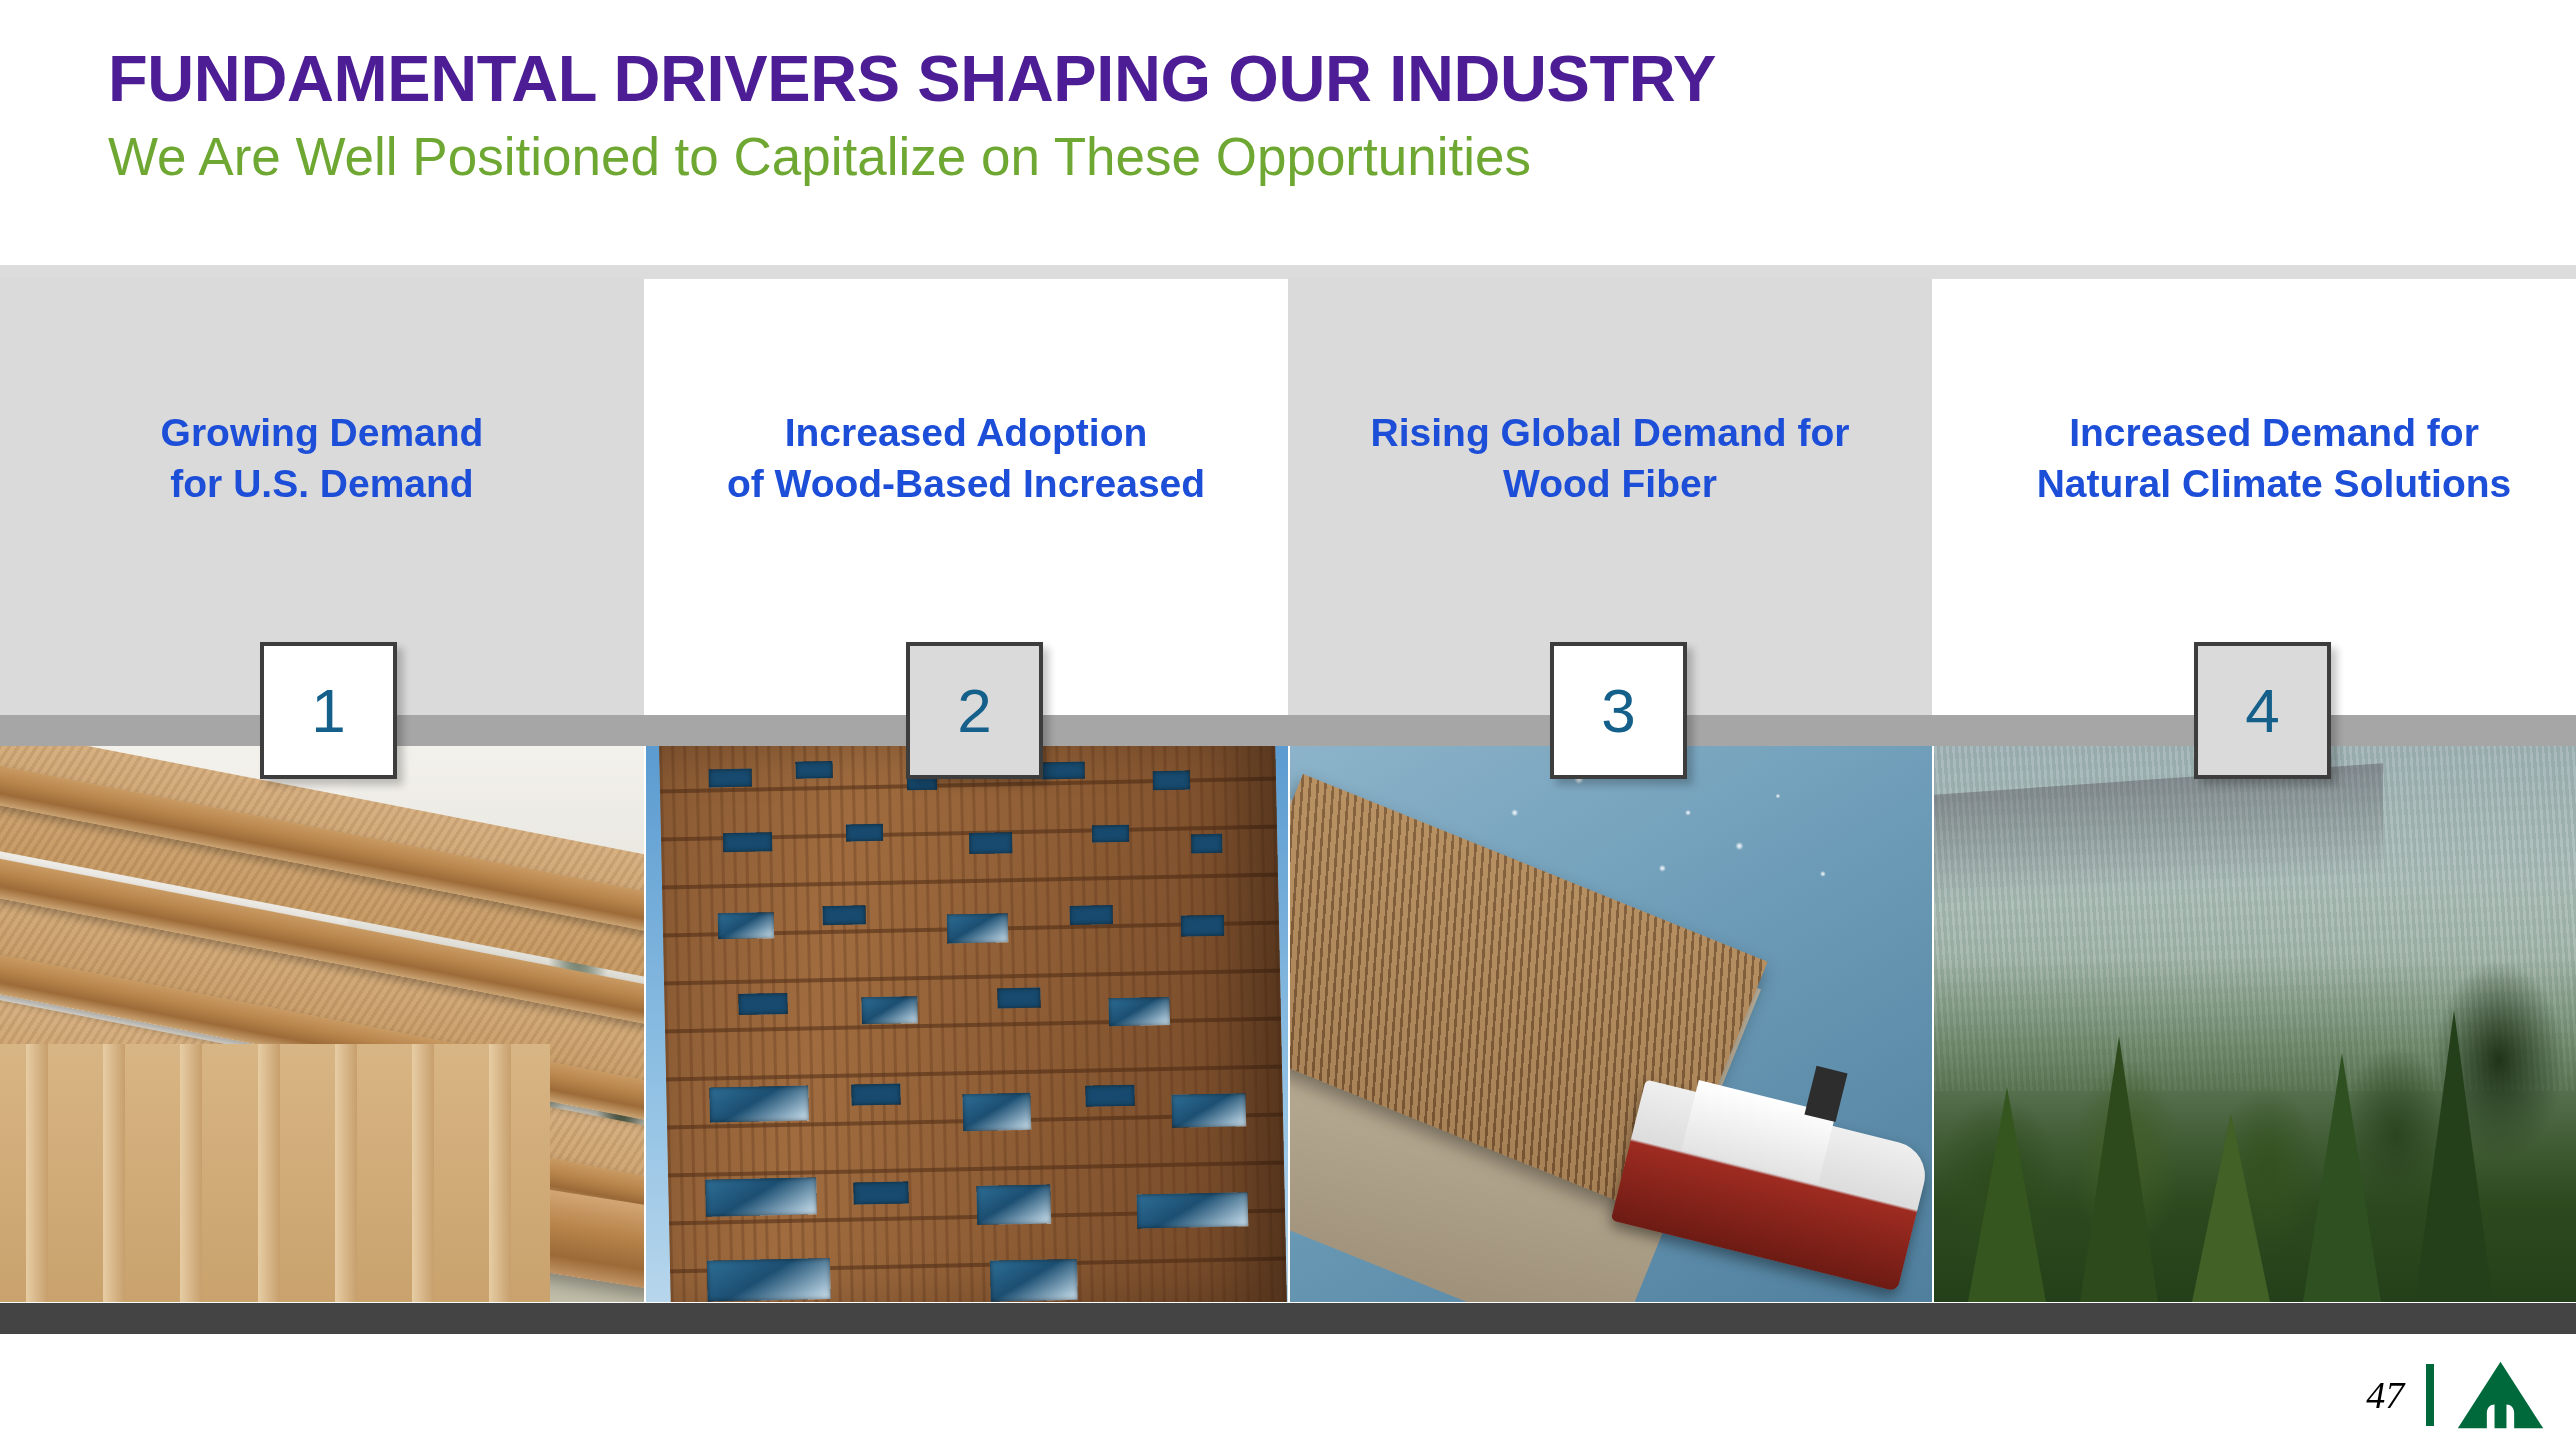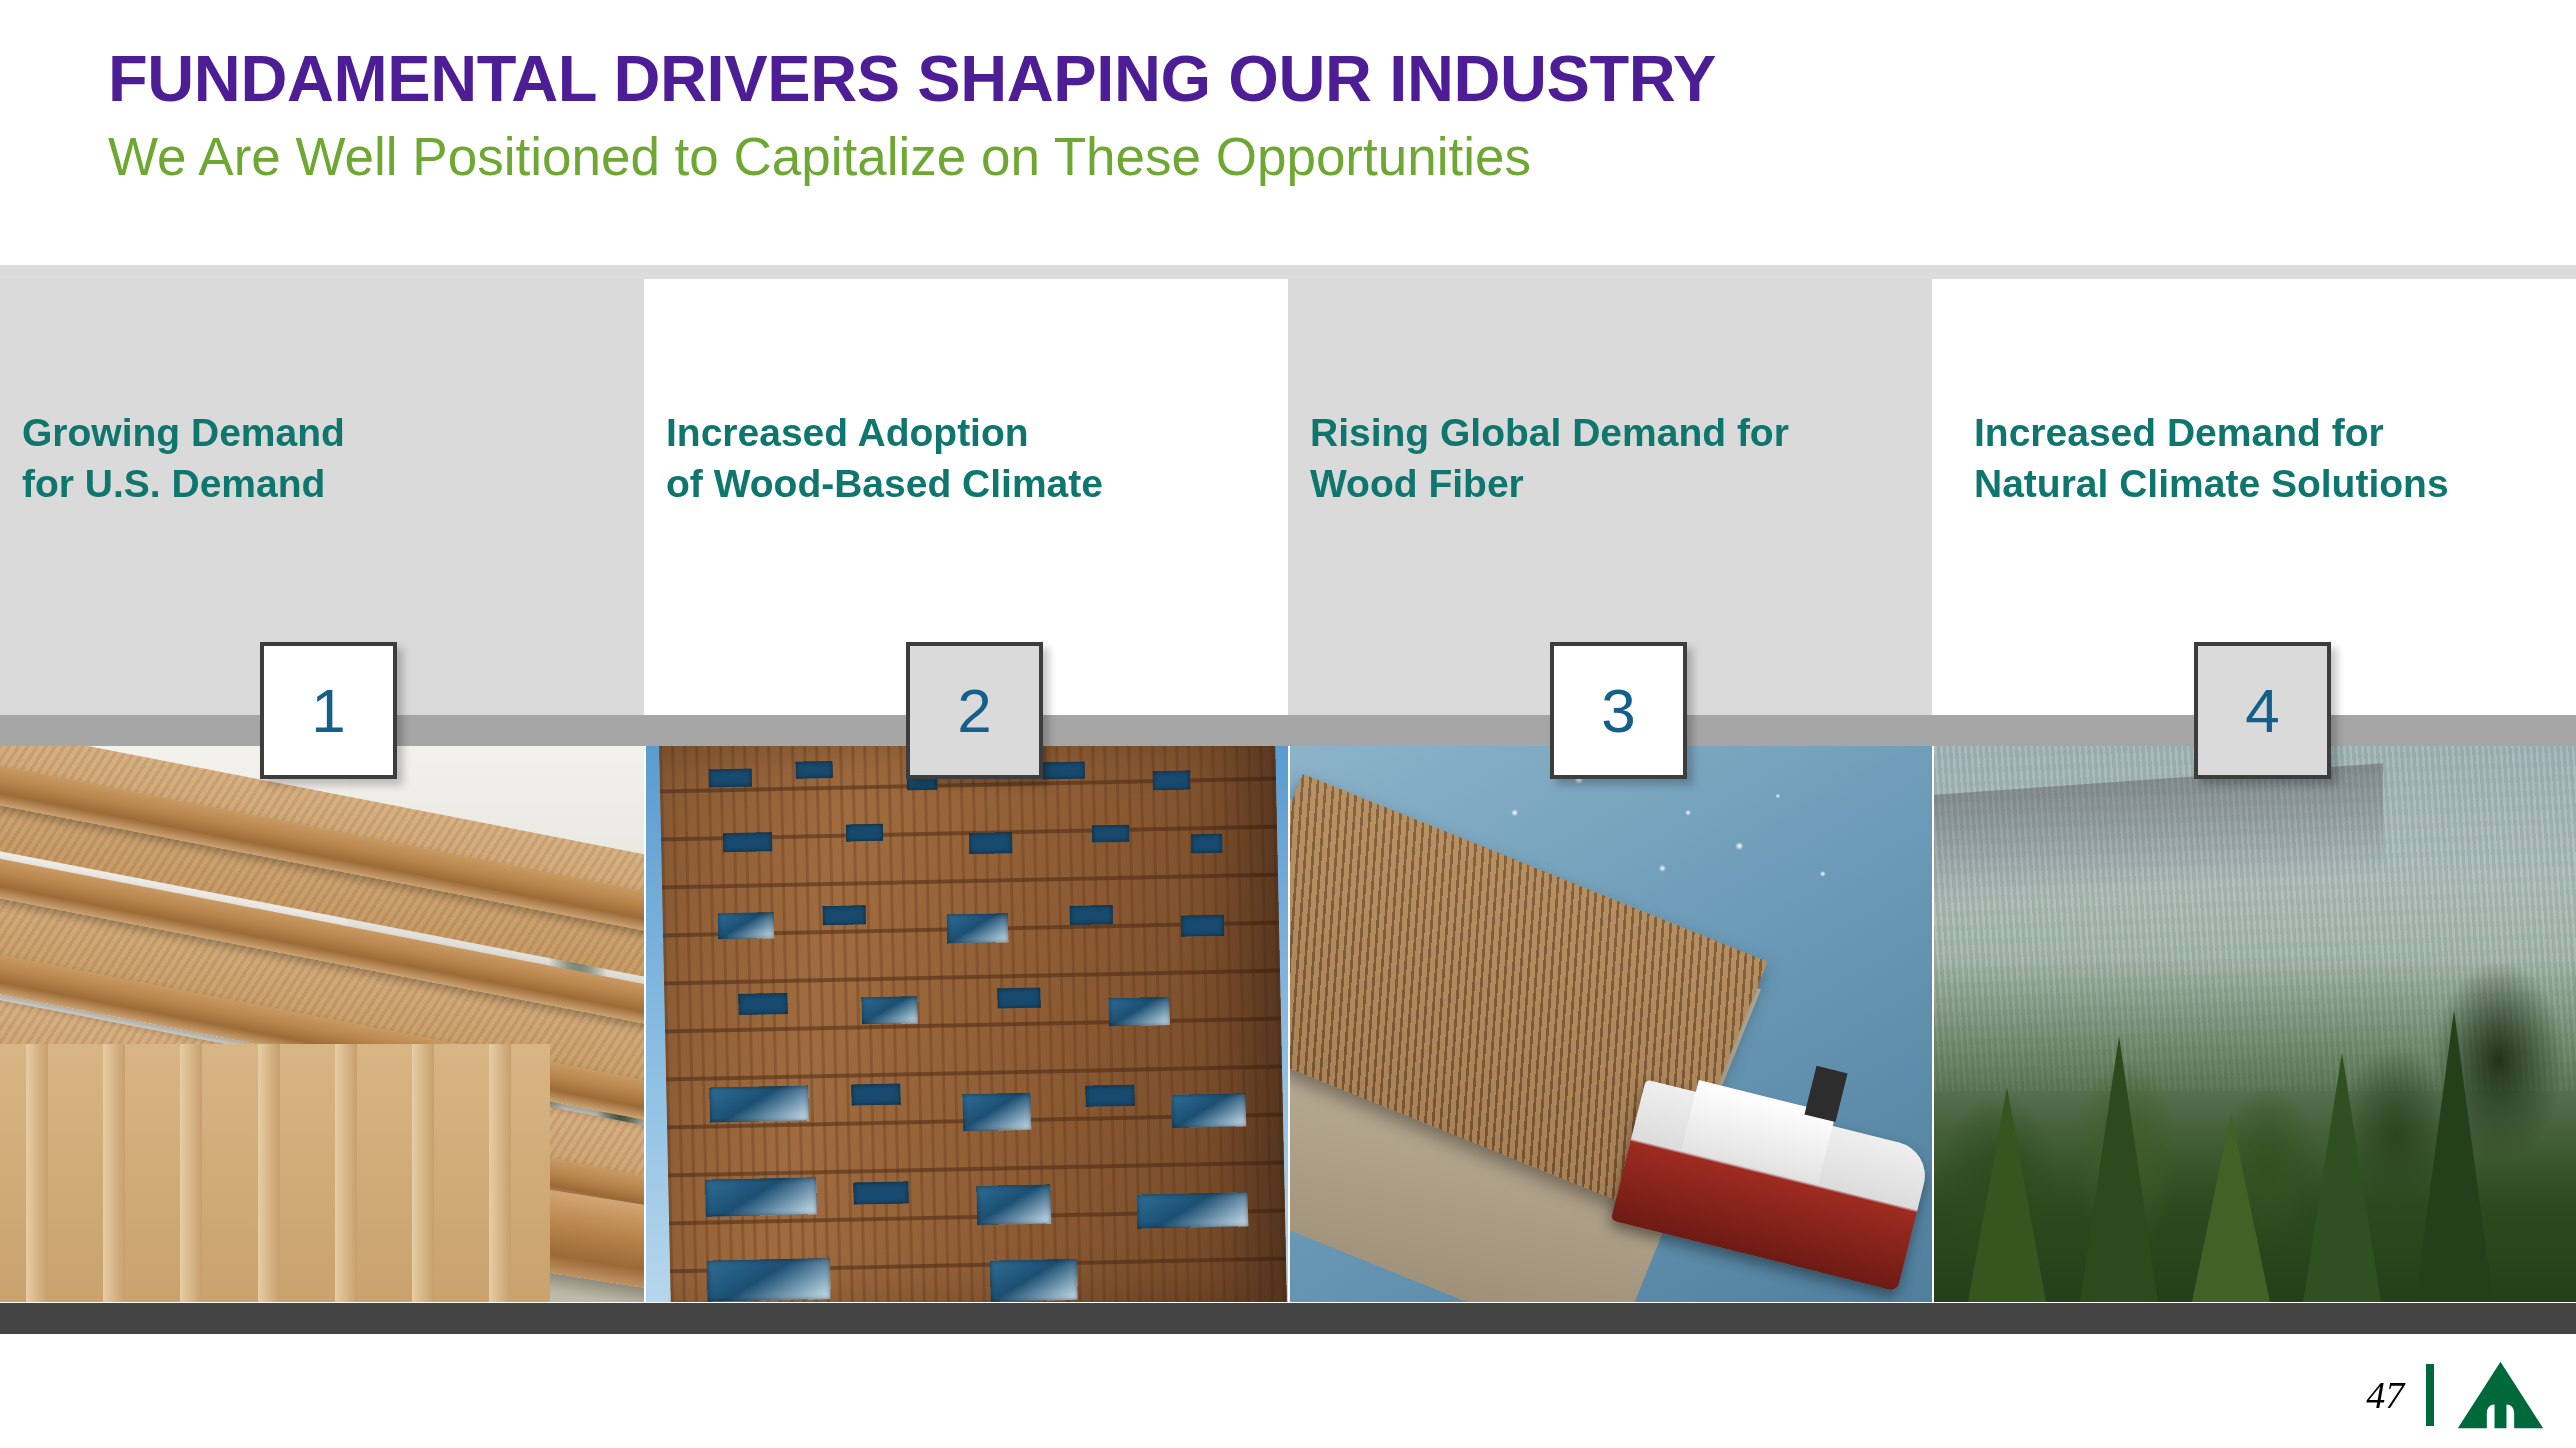--- a/index.html
+++ b/index.html
@@ -29,21 +29,21 @@
   .cards { position:absolute; left:0; top:279px; width:2576px; height:436px; }
   .card { position:absolute; top:0; height:436px; }
   .card.gray  { background:#dadada; }
   .card.white { background:#ffffff; }
   .card-1 { left:0px;    width:644px; }
   .card-2 { left:644px;  width:644px; }
   .card-3 { left:1288px; width:644px; }
   .card-4 { left:1932px; width:644px;margin-left:20px; }
   .card-title {
     position:absolute; left:0; right:0; top:129px;
-    text-align:left; color:#0f766e;
+    text-align:center; color:#1d4ed8;
     font-size:39px; font-weight:bold; line-height:1.30;
     padding:0 22px;
   }
   .card-title .ln { display:block; }
 
   
   .mid-band { position:absolute; left:0; top:715px; width:2576px; height:31px; background:#a6a6a6; }
 
   
   .photos { position:absolute; left:0; top:746px; width:2576px; height:556px; }
@@ -204,21 +204,21 @@
     <div class="card gray card-1">
       <div class="card-title">
         <span class="ln">Growing Demand</span>
         <span class="ln">for U.S. Demand</span>
       </div>
     </div>
 
     <div class="card white card-2">
       <div class="card-title">
         <span class="ln">Increased Adoption</span>
-        <span class="ln">of Wood-Based Climate</span>
+        <span class="ln">of Wood-Based Increased</span>
       </div>
     </div>
 
     <div class="card gray card-3">
       <div class="card-title">
         <span class="ln">Rising Global Demand for</span>
         <span class="ln">Wood Fiber</span>
       </div>
     </div>
 

